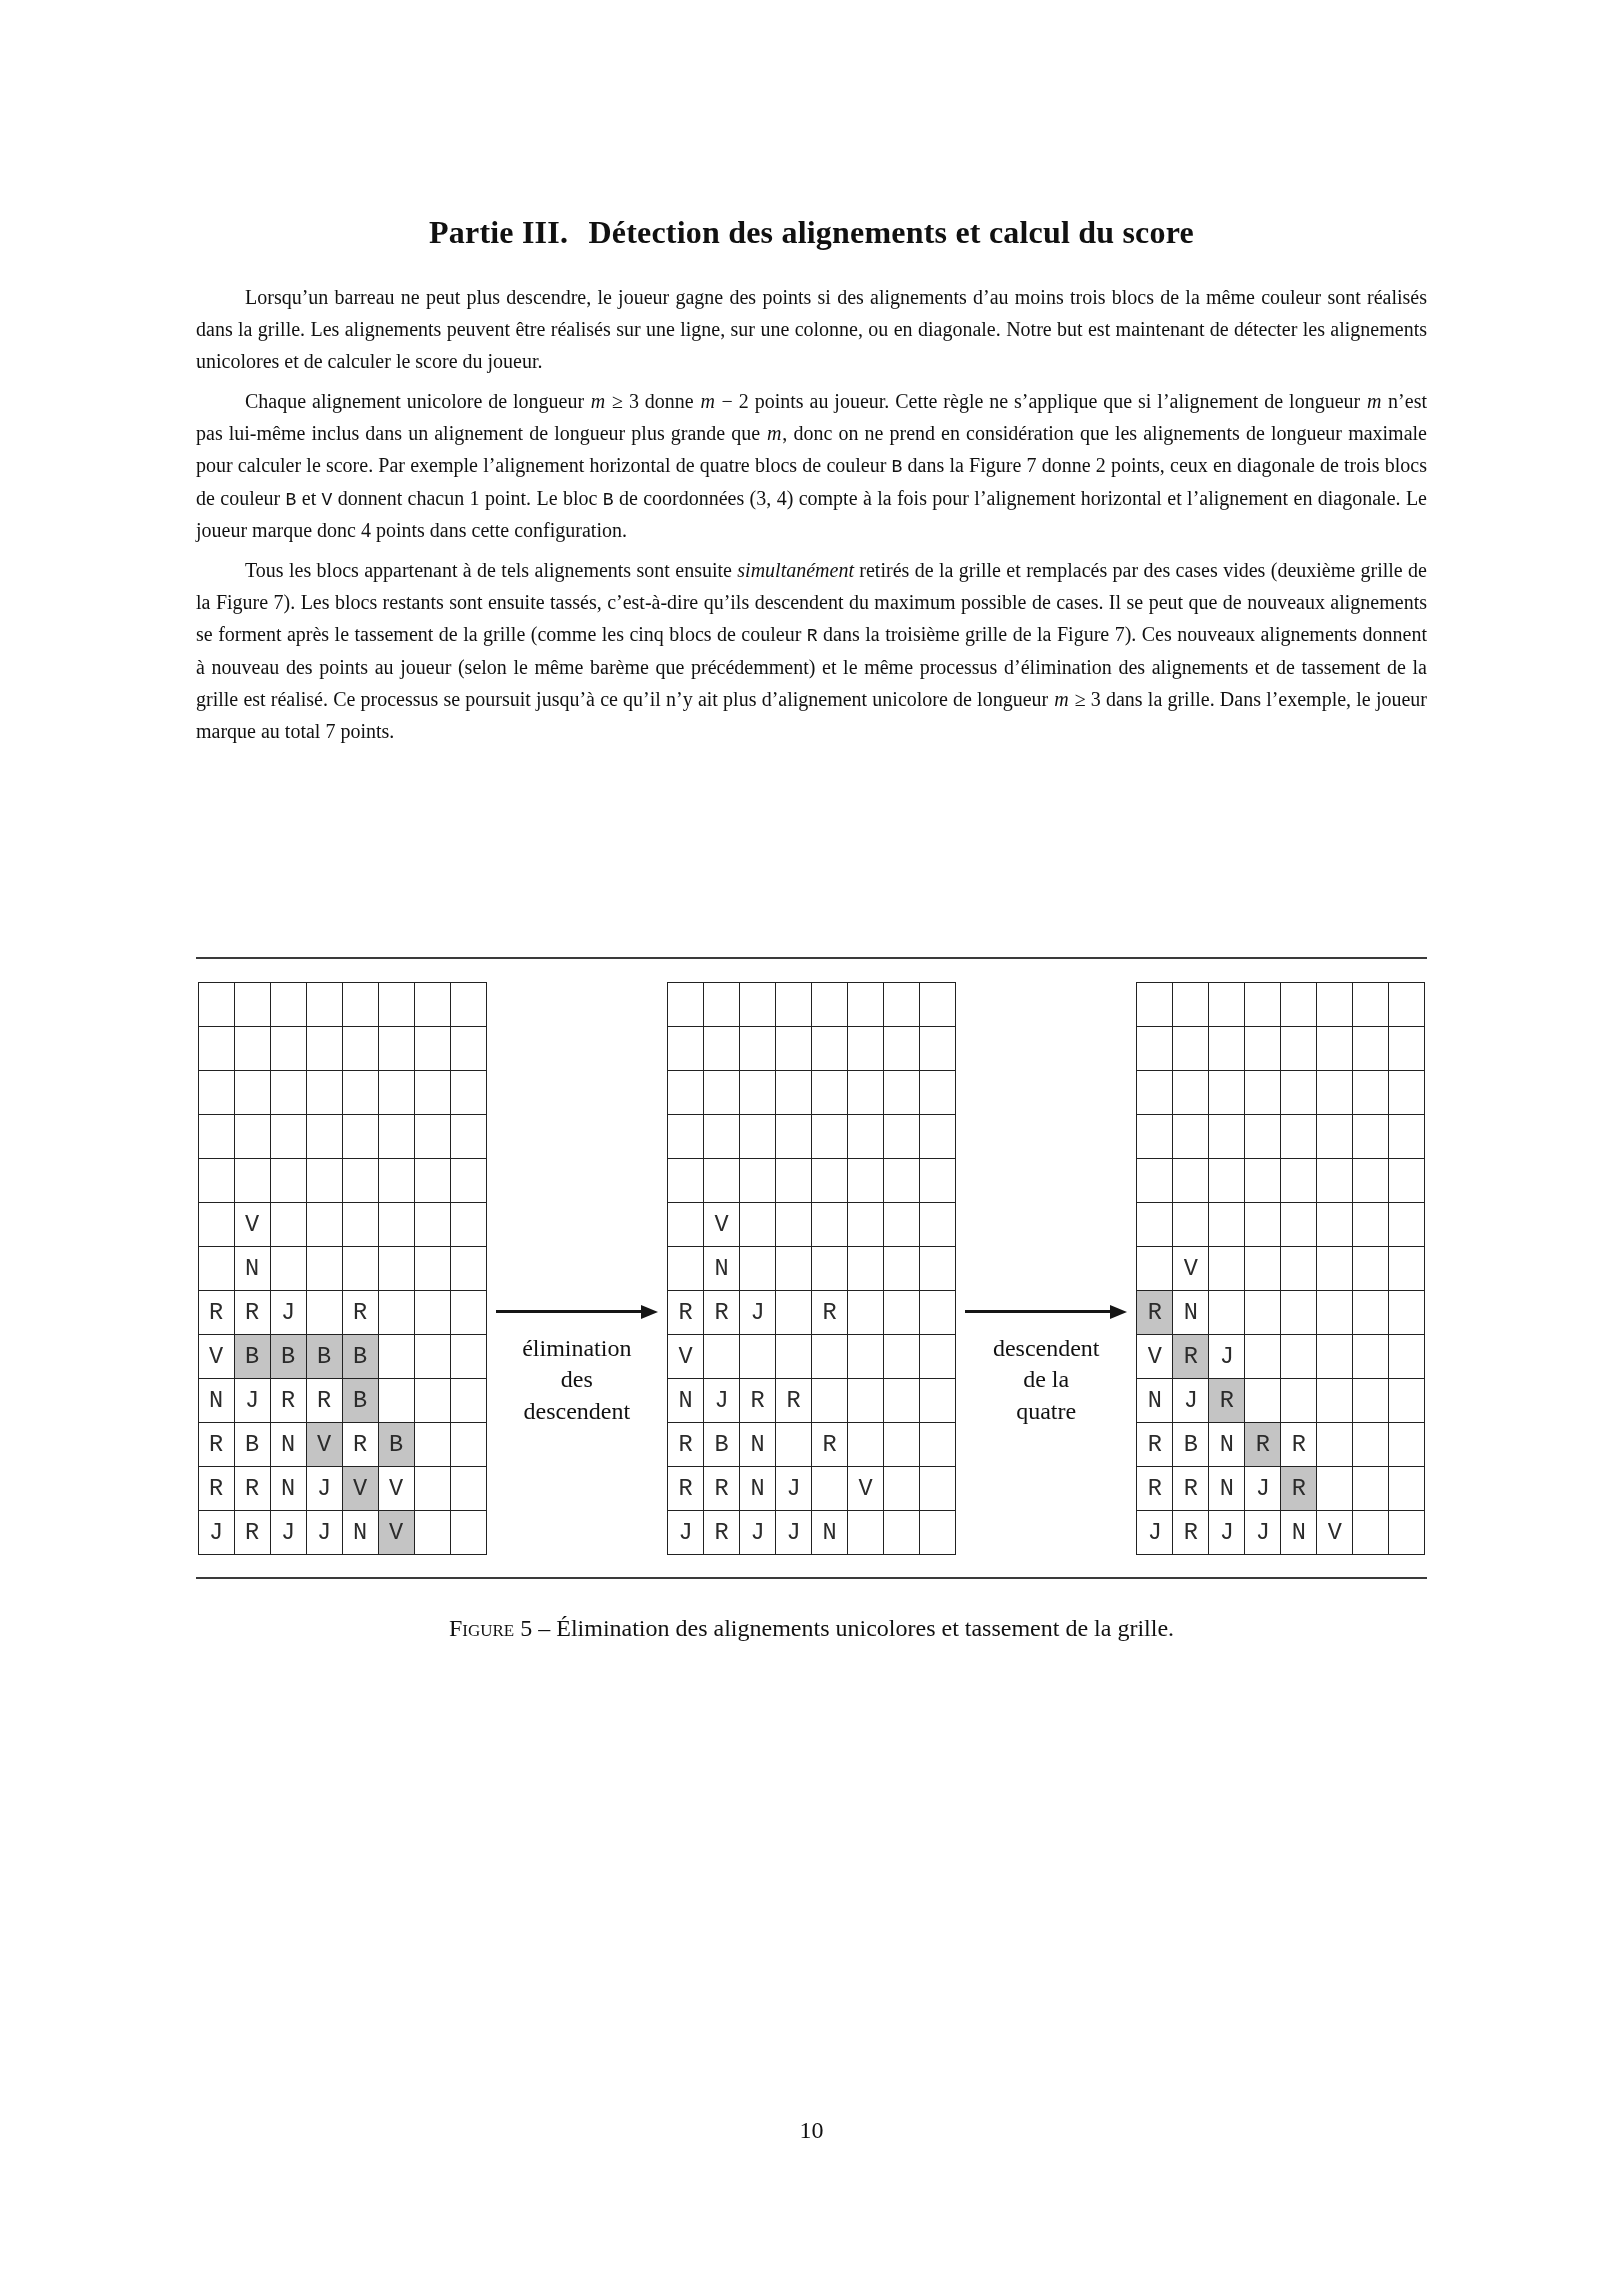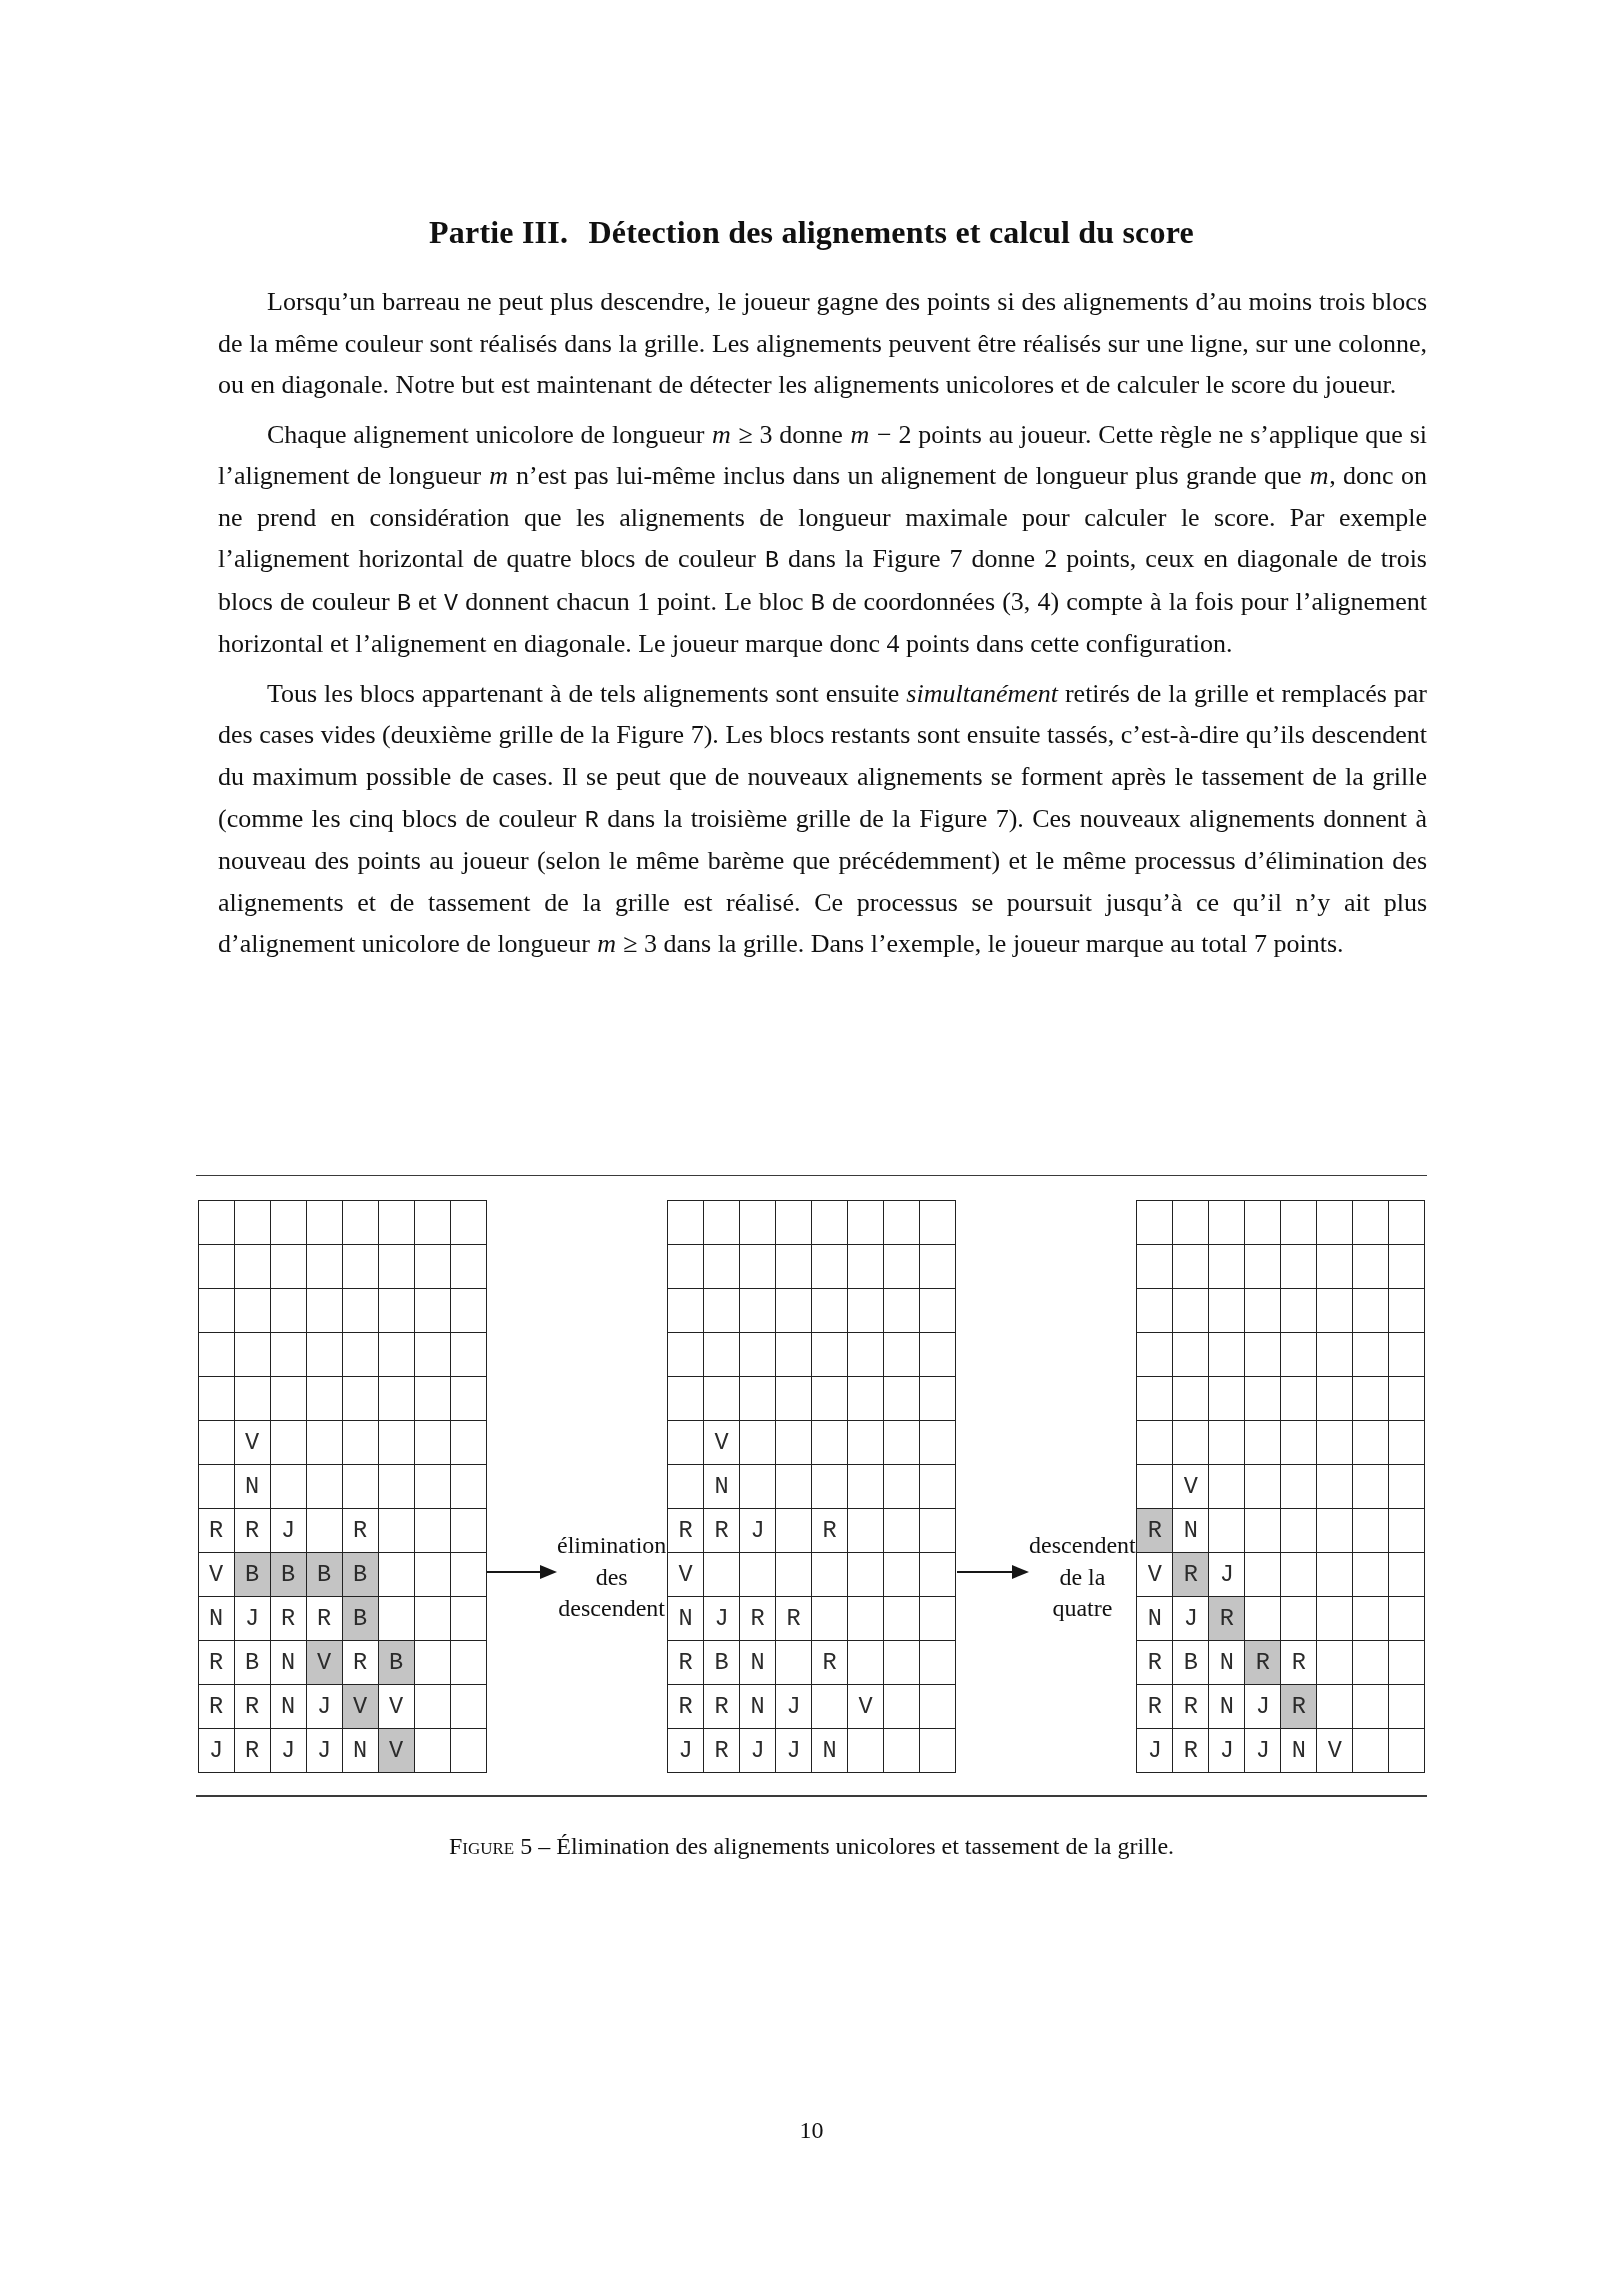--- a/index.html
+++ b/index.html
@@ -20,21 +20,21 @@
   
   .title-row {
     text-align: center;
     font-weight: bold;
     font-size: 32px;
     margin-bottom: 30px;
     letter-spacing: 0.2px;
   }
   .title-part { margin-right: 20.4px; }
   
-  .body-text { font-size: 26px; line-height: 1.6; text-align: justify; margin-left: 22px; }
+  .body-text { font-size: 20px; line-height: 1.6; text-align: justify; }
   .para { text-indent: 49px; margin-bottom: 7.9px; }
   .seg-p  { }
   .seg-i  { font-style: italic; }
   .seg-mi { font-style: italic; padding: 0 0.8px; }
   .seg-tt { font-family: "Liberation Mono", "DejaVu Sans Mono", monospace; font-size: 0.90em; }
   .seg-sc { font-variant: small-caps; text-align: right; }
   
   .figure-block { margin-top: 210px; }
   .rule { height: 1.6px; background: #3a3a3a; width: 100%; }
   .figure-content {
@@ -57,21 +57,21 @@
     display: flex;
     align-items: center;
     justify-content: center;
     font-family: "Liberation Mono", "DejaVu Sans Mono", monospace;
     font-size: 23.6px;
     color: #2b2b2b;
   }
   .cell.shaded { background: #c4c4c4; }
   .arrow-block {
     display: flex;
-    flex-direction: row;
+    flex-direction: column;
     align-items: center;
     width: 179px;
     padding-top: 319px;
     flex: 0 0 auto;
   }
   .arrow { display: flex; align-items: center; width: 162px; height: 20.4px; }
   .arrow-line { flex: 1; height: 2.4px; background: #161616; }
   .arrow-head {
     width: 0; height: 0;
     border-left: 17.3px solid #161616;

